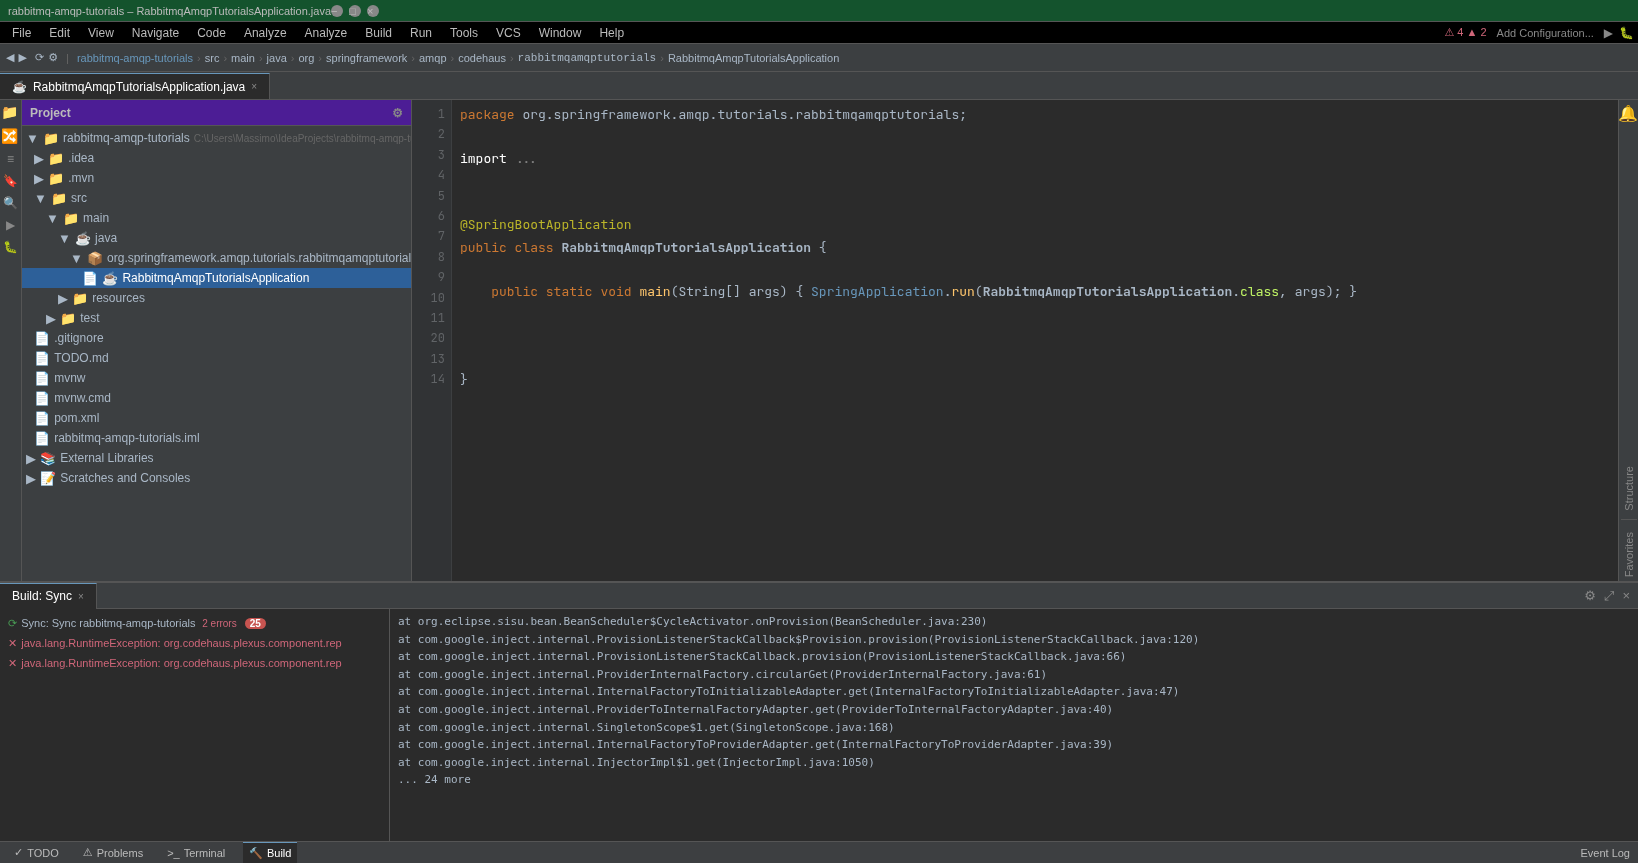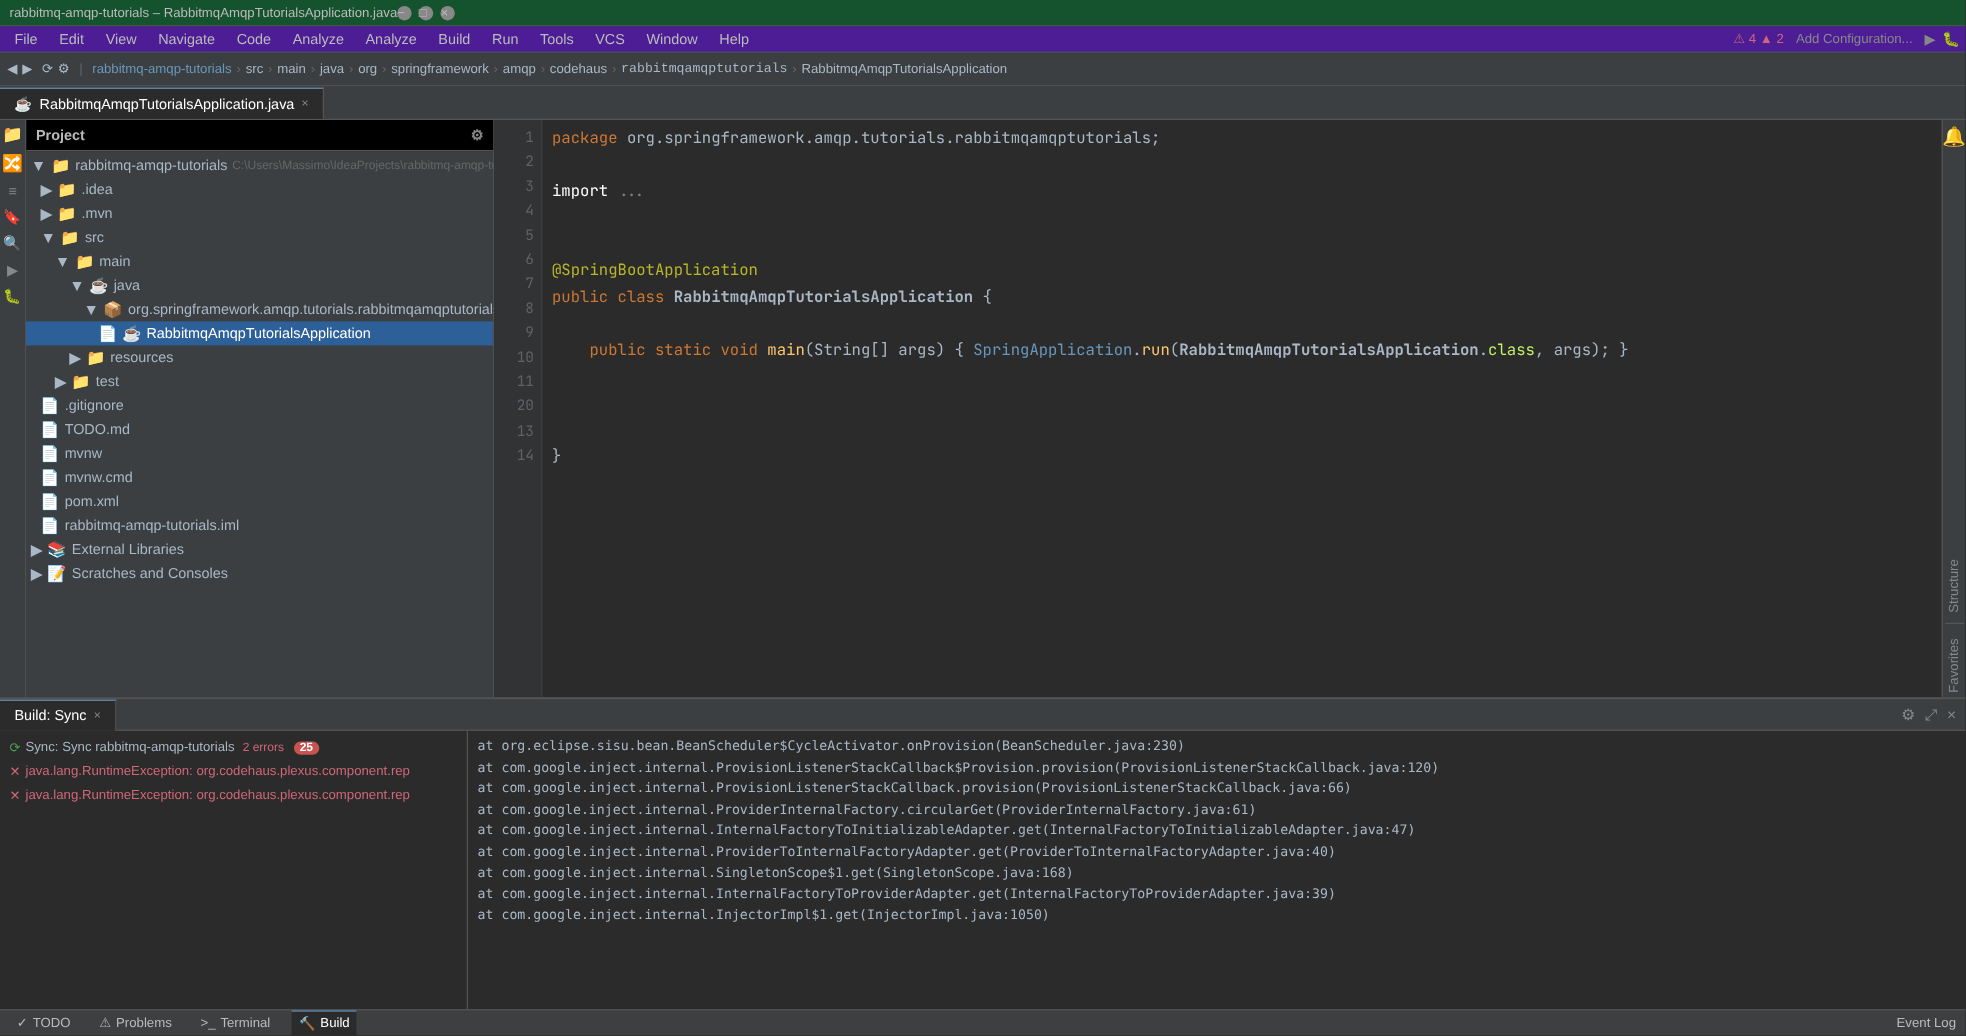--- a/index.html
+++ b/index.html
@@ -33,21 +33,21 @@
     }
     .title-btn {
       width: 12px; height: 12px;
       border-radius: 50%;
       display: inline-block;
     }
 
     
     .menu-bar {
       height: 22px;
-      background: #4c1d95;
+      background: #000000;
       display: flex;
       align-items: center;
       padding: 0 4px;
       font-size: 12px;
       color: #bbbbbb;
       border-bottom: 1px solid #555;
       flex-shrink: 0;
       gap: 2px;
     }
     .menu-item {
@@ -129,21 +129,21 @@
     .project-panel {
       width: 390px;
       background: #3c3f41;
       display: flex;
       flex-direction: column;
       border-right: 1px solid #555;
       flex-shrink: 0;
     }
     .project-header {
       height: 26px;
-      background: #000000;
+      background: #4c1d95;
       display: flex;
       align-items: center;
       padding: 0 8px;
       font-size: 12px;
       font-weight: bold;
       color: #bbbbbb;
       border-bottom: 1px solid #555;
       justify-content: space-between;
     }
     .project-tree {
@@ -592,20 +592,21 @@
     <div class="build-right">
       <div>at org.eclipse.sisu.bean.BeanScheduler$CycleActivator.onProvision(BeanScheduler.java:230)</div>
       <div>at com.google.inject.internal.ProvisionListenerStackCallback$Provision.provision(ProvisionListenerStackCallback.java:120)</div>
       <div>at com.google.inject.internal.ProvisionListenerStackCallback.provision(ProvisionListenerStackCallback.java:66)</div>
       <div>at com.google.inject.internal.ProviderInternalFactory.circularGet(ProviderInternalFactory.java:61)</div>
       <div>at com.google.inject.internal.InternalFactoryToInitializableAdapter.get(InternalFactoryToInitializableAdapter.java:47)</div>
       <div>at com.google.inject.internal.ProviderToInternalFactoryAdapter.get(ProviderToInternalFactoryAdapter.java:40)</div>
       <div>at com.google.inject.internal.SingletonScope$1.get(SingletonScope.java:168)</div>
       <div>at com.google.inject.internal.InternalFactoryToProviderAdapter.get(InternalFactoryToProviderAdapter.java:39)</div>
       <div>at com.google.inject.internal.InjectorImpl$1.get(InjectorImpl.java:1050)</div>
+      <div>... 24 more</div>
     </div>
   </div>
 </div>
 
 <div class="bottom-status-bar">
   <div class="status-tab">
     <span>✓</span>
     <span>TODO</span>
   </div>
   <div class="status-tab">

